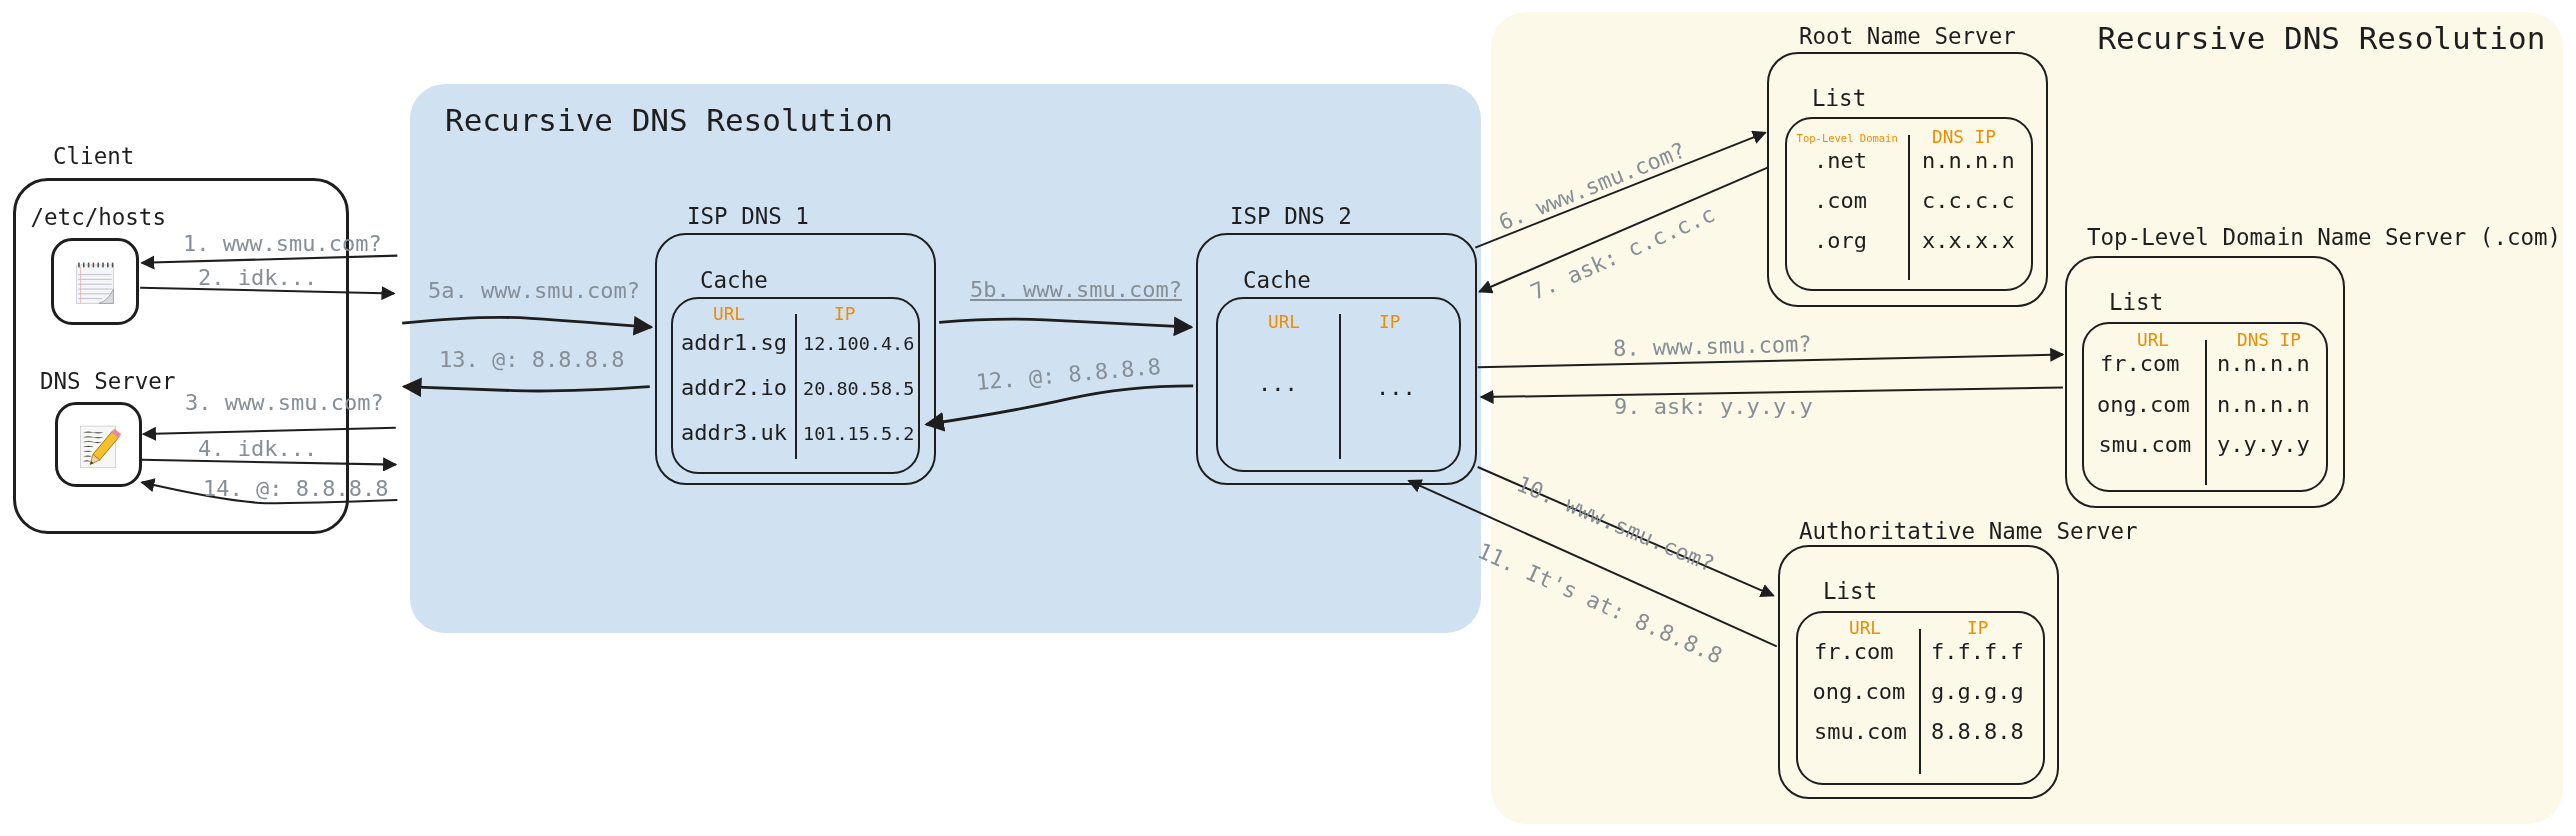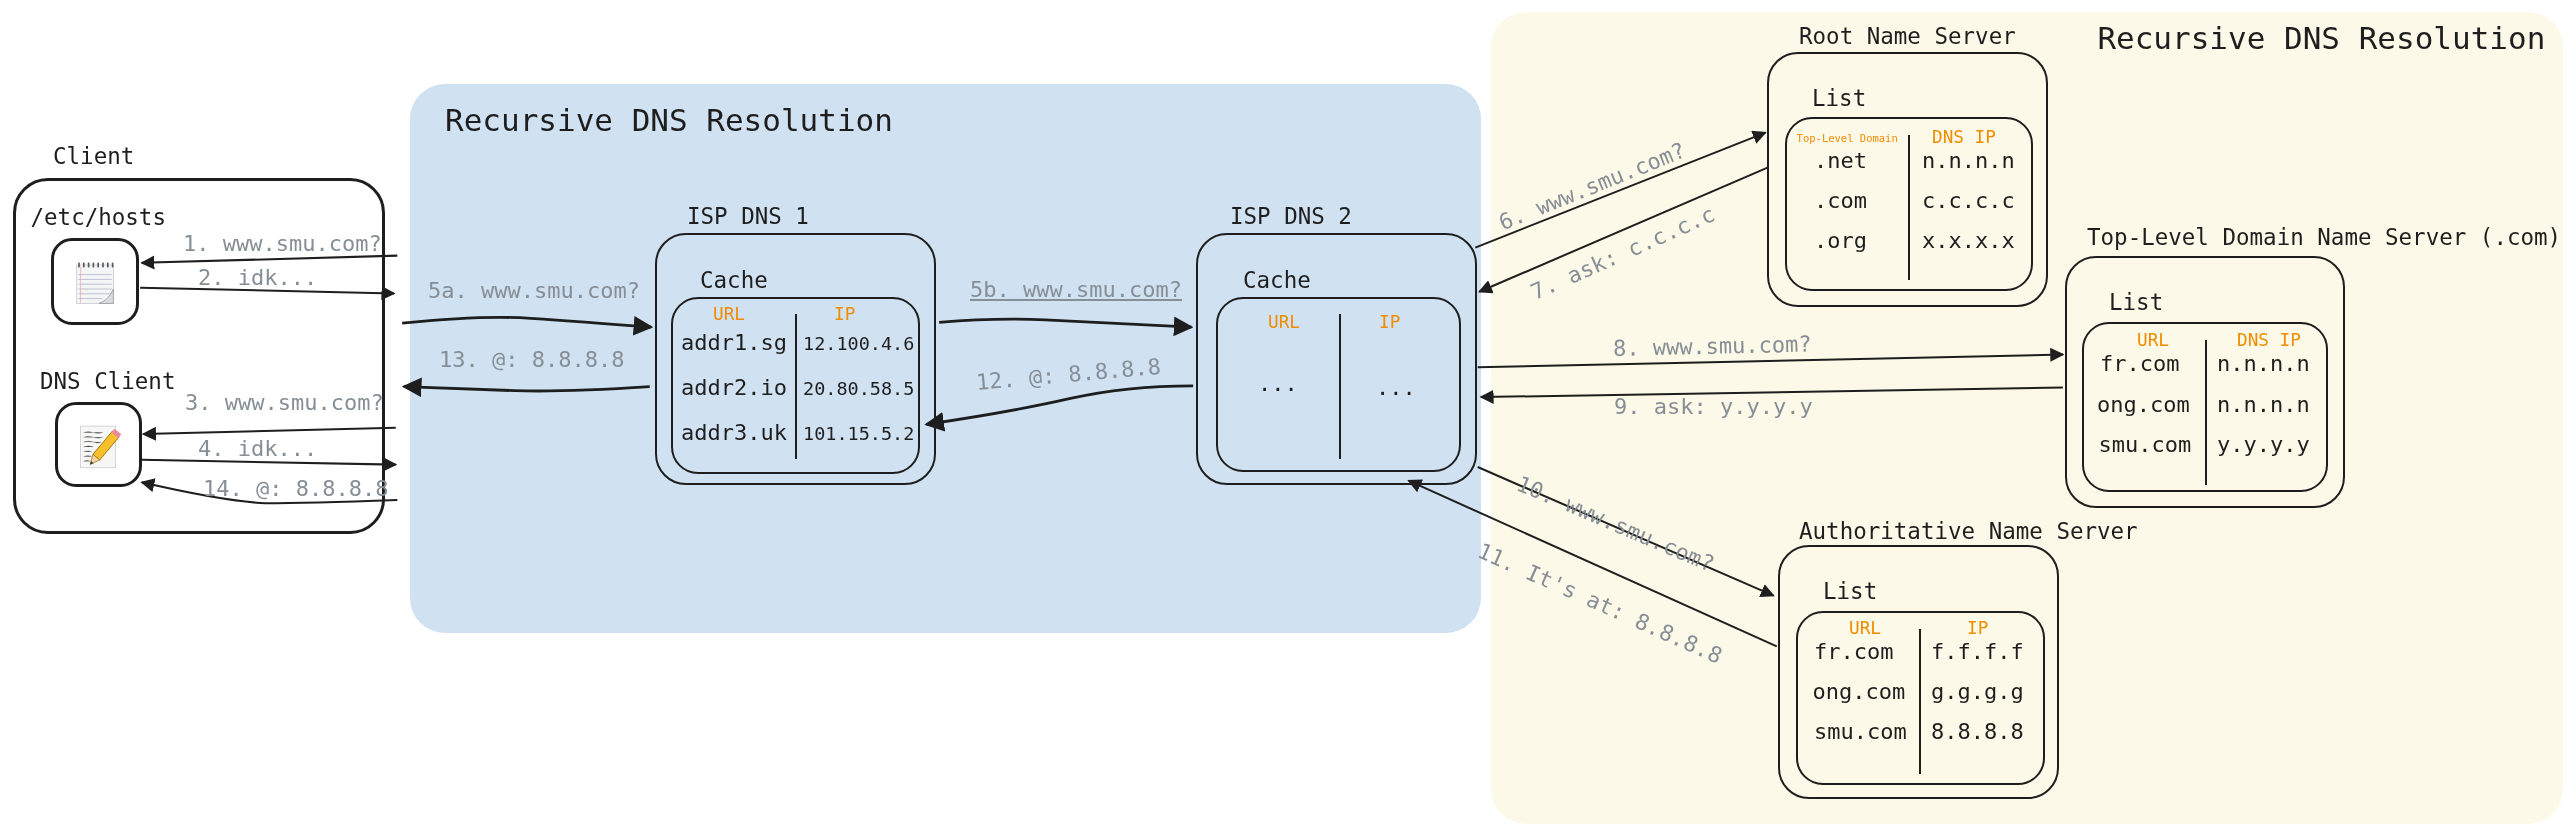--- a/index.html
+++ b/index.html
@@ -26,23 +26,23 @@
 <body>
 
 <div id="recursive-panel" class="panel">
   <div class="panel-title" style="left:35px; top:17.7px;">Recursive DNS Resolution</div>
 </div>
 <div id="iterative-panel" class="panel">
   <div class="panel-title" style="right:17.7px; top:8px;">Recursive DNS Resolution</div>
 </div>
 
 <div class="label" style="left:53px; top:143px;">Client</div>
-<div class="box thick" style="left:13px; top:178px; width:372px; height:356px; border-radius:35px;">
+<div class="box thick" style="left:13px; top:178px; width:336px; height:356px; border-radius:35px;">
   <div class="label" style="left:14.5px; top:22.5px;">/etc/hosts</div>
-  <div class="label" style="left:24px; top:187px;">DNS Client</div>
+  <div class="label" style="left:24px; top:187px;">DNS Server</div>
 </div>
 <div class="icon-box" style="left:51px; top:238px; width:88px; height:87px;">
   <svg width="82" height="80" viewBox="0 0 102 100">
     <rect x="28" y="30" width="46" height="48" fill="#f4f5f7" stroke="#c9ccd1" stroke-width="1"></rect>
     <g stroke="#9aa6b8" stroke-width="0.8">
       <line x1="30" y1="42" x2="72" y2="42"></line>
         <line x1="30" y1="48" x2="72" y2="48"></line>
       <line x1="30" y1="54" x2="72" y2="54"></line>
         <line x1="30" y1="60" x2="72" y2="60"></line>
       <line x1="30" y1="66" x2="72" y2="66"></line>

